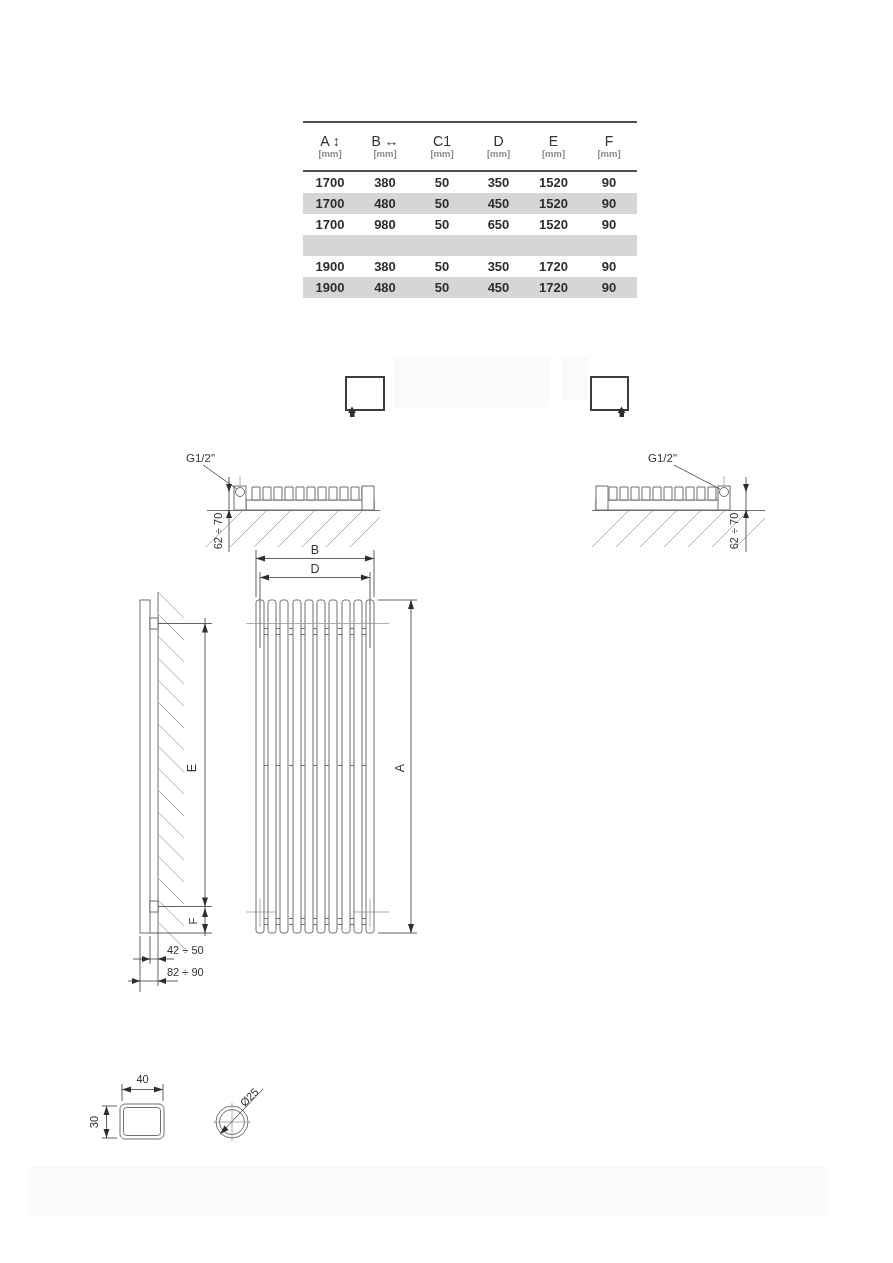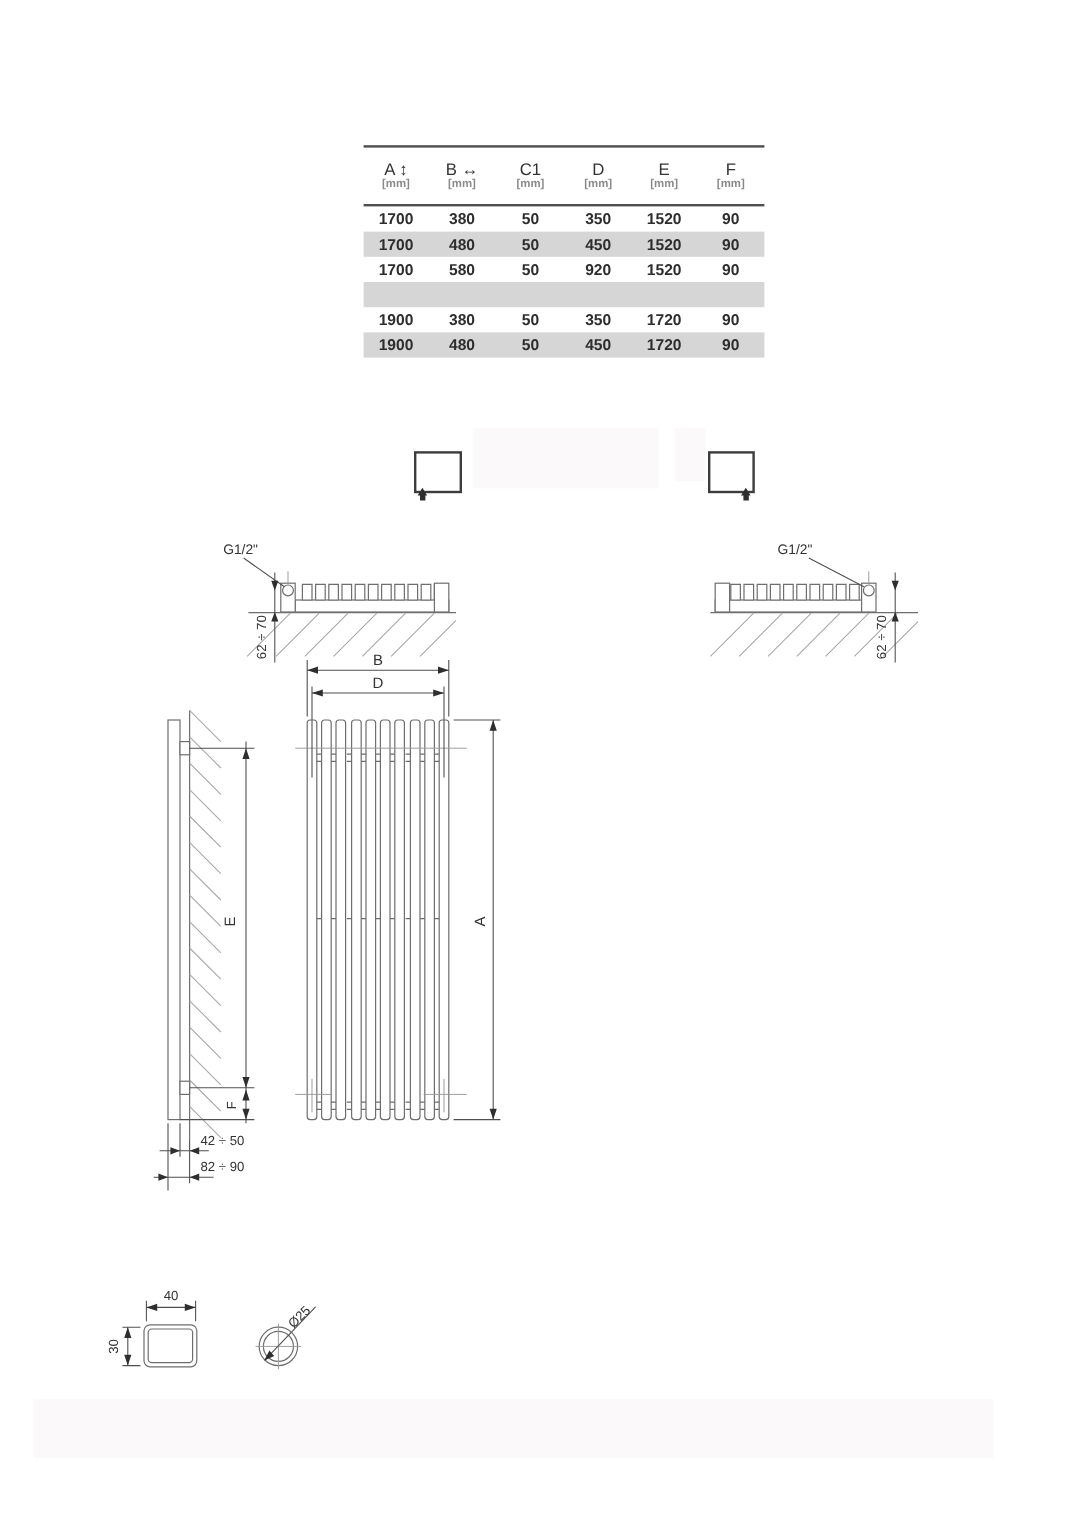--- a/index.html
+++ b/index.html
@@ -82,23 +82,23 @@
     <div class="t-row shaded">
       <span class="td">1700</span>
       <span class="td">480</span>
       <span class="td">50</span>
       <span class="td">450</span>
       <span class="td">1520</span>
       <span class="td">90</span>
     </div>
     <div class="t-row">
       <span class="td">1700</span>
-      <span class="td">580</span>
-      <span class="td">50</span>
-      <span class="td">920</span>
+      <span class="td">980</span>
+      <span class="td">50</span>
+      <span class="td">650</span>
       <span class="td">1520</span>
       <span class="td">90</span>
     </div>
     <div class="t-row shaded">
       <span class="td"></span>
       <span class="td"></span>
       <span class="td"></span>
       <span class="td"></span>
       <span class="td"></span>
       <span class="td"></span>

